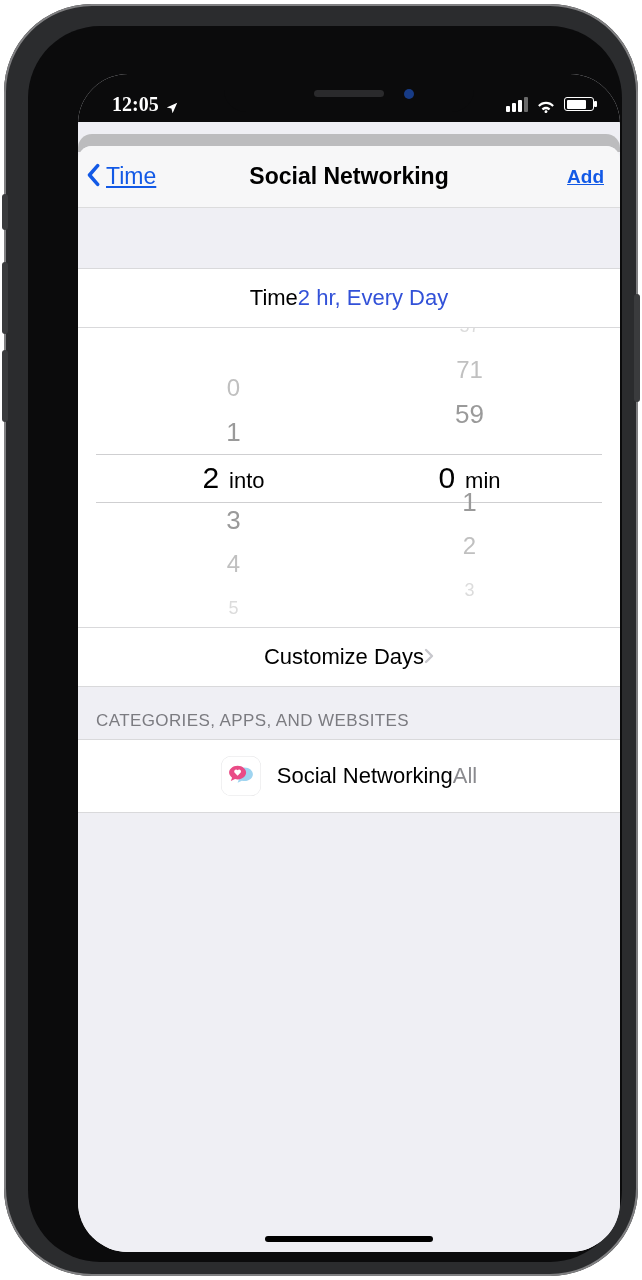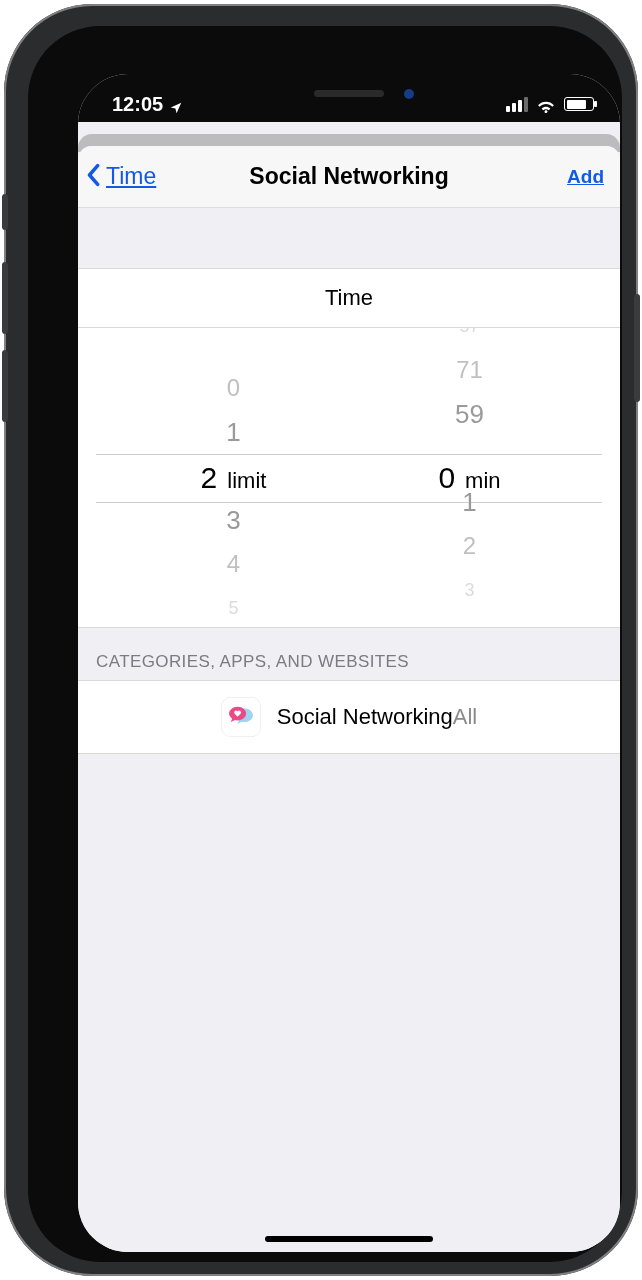--- a/index.html
+++ b/index.html
@@ -35,21 +35,21 @@
     border-bottom-left-radius: 22px; border-bottom-right-radius: 22px;
     display:flex; align-items:center; justify-content:center; gap:44px;
   }
   .speaker { width: 70px; height: 7px; background:#2a2a2c; border-radius:4px;}
   .cam-dot { position:absolute; right:60px; top:15px; width:10px; height:10px; background:#173b86; border-radius:50%;}
   
   .status {
     position: absolute; top: 0; left: 0; right: 0; height: 48px;
     display:flex; align-items:center; justify-content:space-between;
     padding: 12px 26px 0 34px; color:#fff; background:#0b0b0c;
-    font-weight:600; font-size:20px;
+    font-weight:600; font-size:20px;font-family:Liberation Serif, serif;
   }
   .status-left { display:flex; align-items:center; gap:6px;}
   .loc-icon { width:14px; height:14px; display:inline-block; }
   .status-right { display:flex; align-items:center; gap:8px;}
   .sig-bars { display:flex; align-items:flex-end; gap:2px;}
   .sig-bars span { width:4px; background:#fff; border-radius:1px;}
   .sig-bars span:nth-child(1){height:6px;}
   .sig-bars span:nth-child(2){height:9px;}
   .sig-bars span:nth-child(3){height:12px;}
   .sig-bars span:nth-child(4){height:15px; background:#6a6a6a;}
@@ -184,20 +184,21 @@
               <span>Time</span>
             </div>
             <div class="nav-title">Social Networking</div>
             <div class="nav-add">Add</div>
           </div>
 
           <div class="spacer"></div>
 
           <div class="cell">
             <span>Time</span>
+            <span class="time-value">2 hr, Every Day</span>
           </div>
 
           <div class="picker">
             <div class="sel-line top"></div>
             <div class="sel-line bot"></div>
             <div class="picker-cols">
               <div class="pcol">
                 <div class="stack" style="top:-6px; padding-left:40px;">
                   <div class="prow dim2">&nbsp;</div>
                   <div class="prow dim1">0</div>
@@ -216,29 +217,37 @@
                   <div class="prow" style="opacity:0">0</div>
                   <div class="prow">1</div>
                   <div class="prow dim1">2</div>
                   <div class="prow dim2">3</div>
                 </div>
               </div>
             </div>
             <div class="selected">
               <div class="sel-item" style="padding-left:40px;">
                 <span class="sel-num">2</span>
-                <span class="sel-lbl">limit</span>
+                <span class="sel-lbl">into</span>
               </div>
               <div class="sel-item" style="padding-right:30px;">
                 <span class="sel-num">0</span>
                 <span class="sel-lbl">min</span>
               </div>
             </div>
           </div>
 
+          <div class="cell no-border-top">
+            <span>Customize Days</span>
+            <span class="disclosure">
+              <svg viewBox="0 0 10 16" width="10" height="16">
+                  <path fill="none" stroke="#c7c7cc" stroke-width="2.4" stroke-linecap="round" stroke-linejoin="round" d="M2 2l6 6-6 6"></path>
+                </svg>
+            </span>
+          </div>
 
 
           <div class="section-header">CATEGORIES, APPS, AND WEBSITES</div>
 
           <div class="cell">
             <div class="cat-row">
               <span class="cat-icon">
                 <svg viewBox="0 0 40 40" width="34" height="34">
                   <path fill="#9fd4f0" d="M24 10c6 0 10 4 10 8s-4 8-10 8c-1 0-2-.1-3-.4L16 28l1.5-4C15 22 14 20 14 18c0-4 4-8 10-8z"></path>
                   <path fill="#e94b86" d="M16 8c6 0 10 4 10 8s-4 8-10 8c-1 0-2-.1-3-.4L8 26l1.5-4C7 20 6 18 6 16c0-4 4-8 10-8z"></path>

